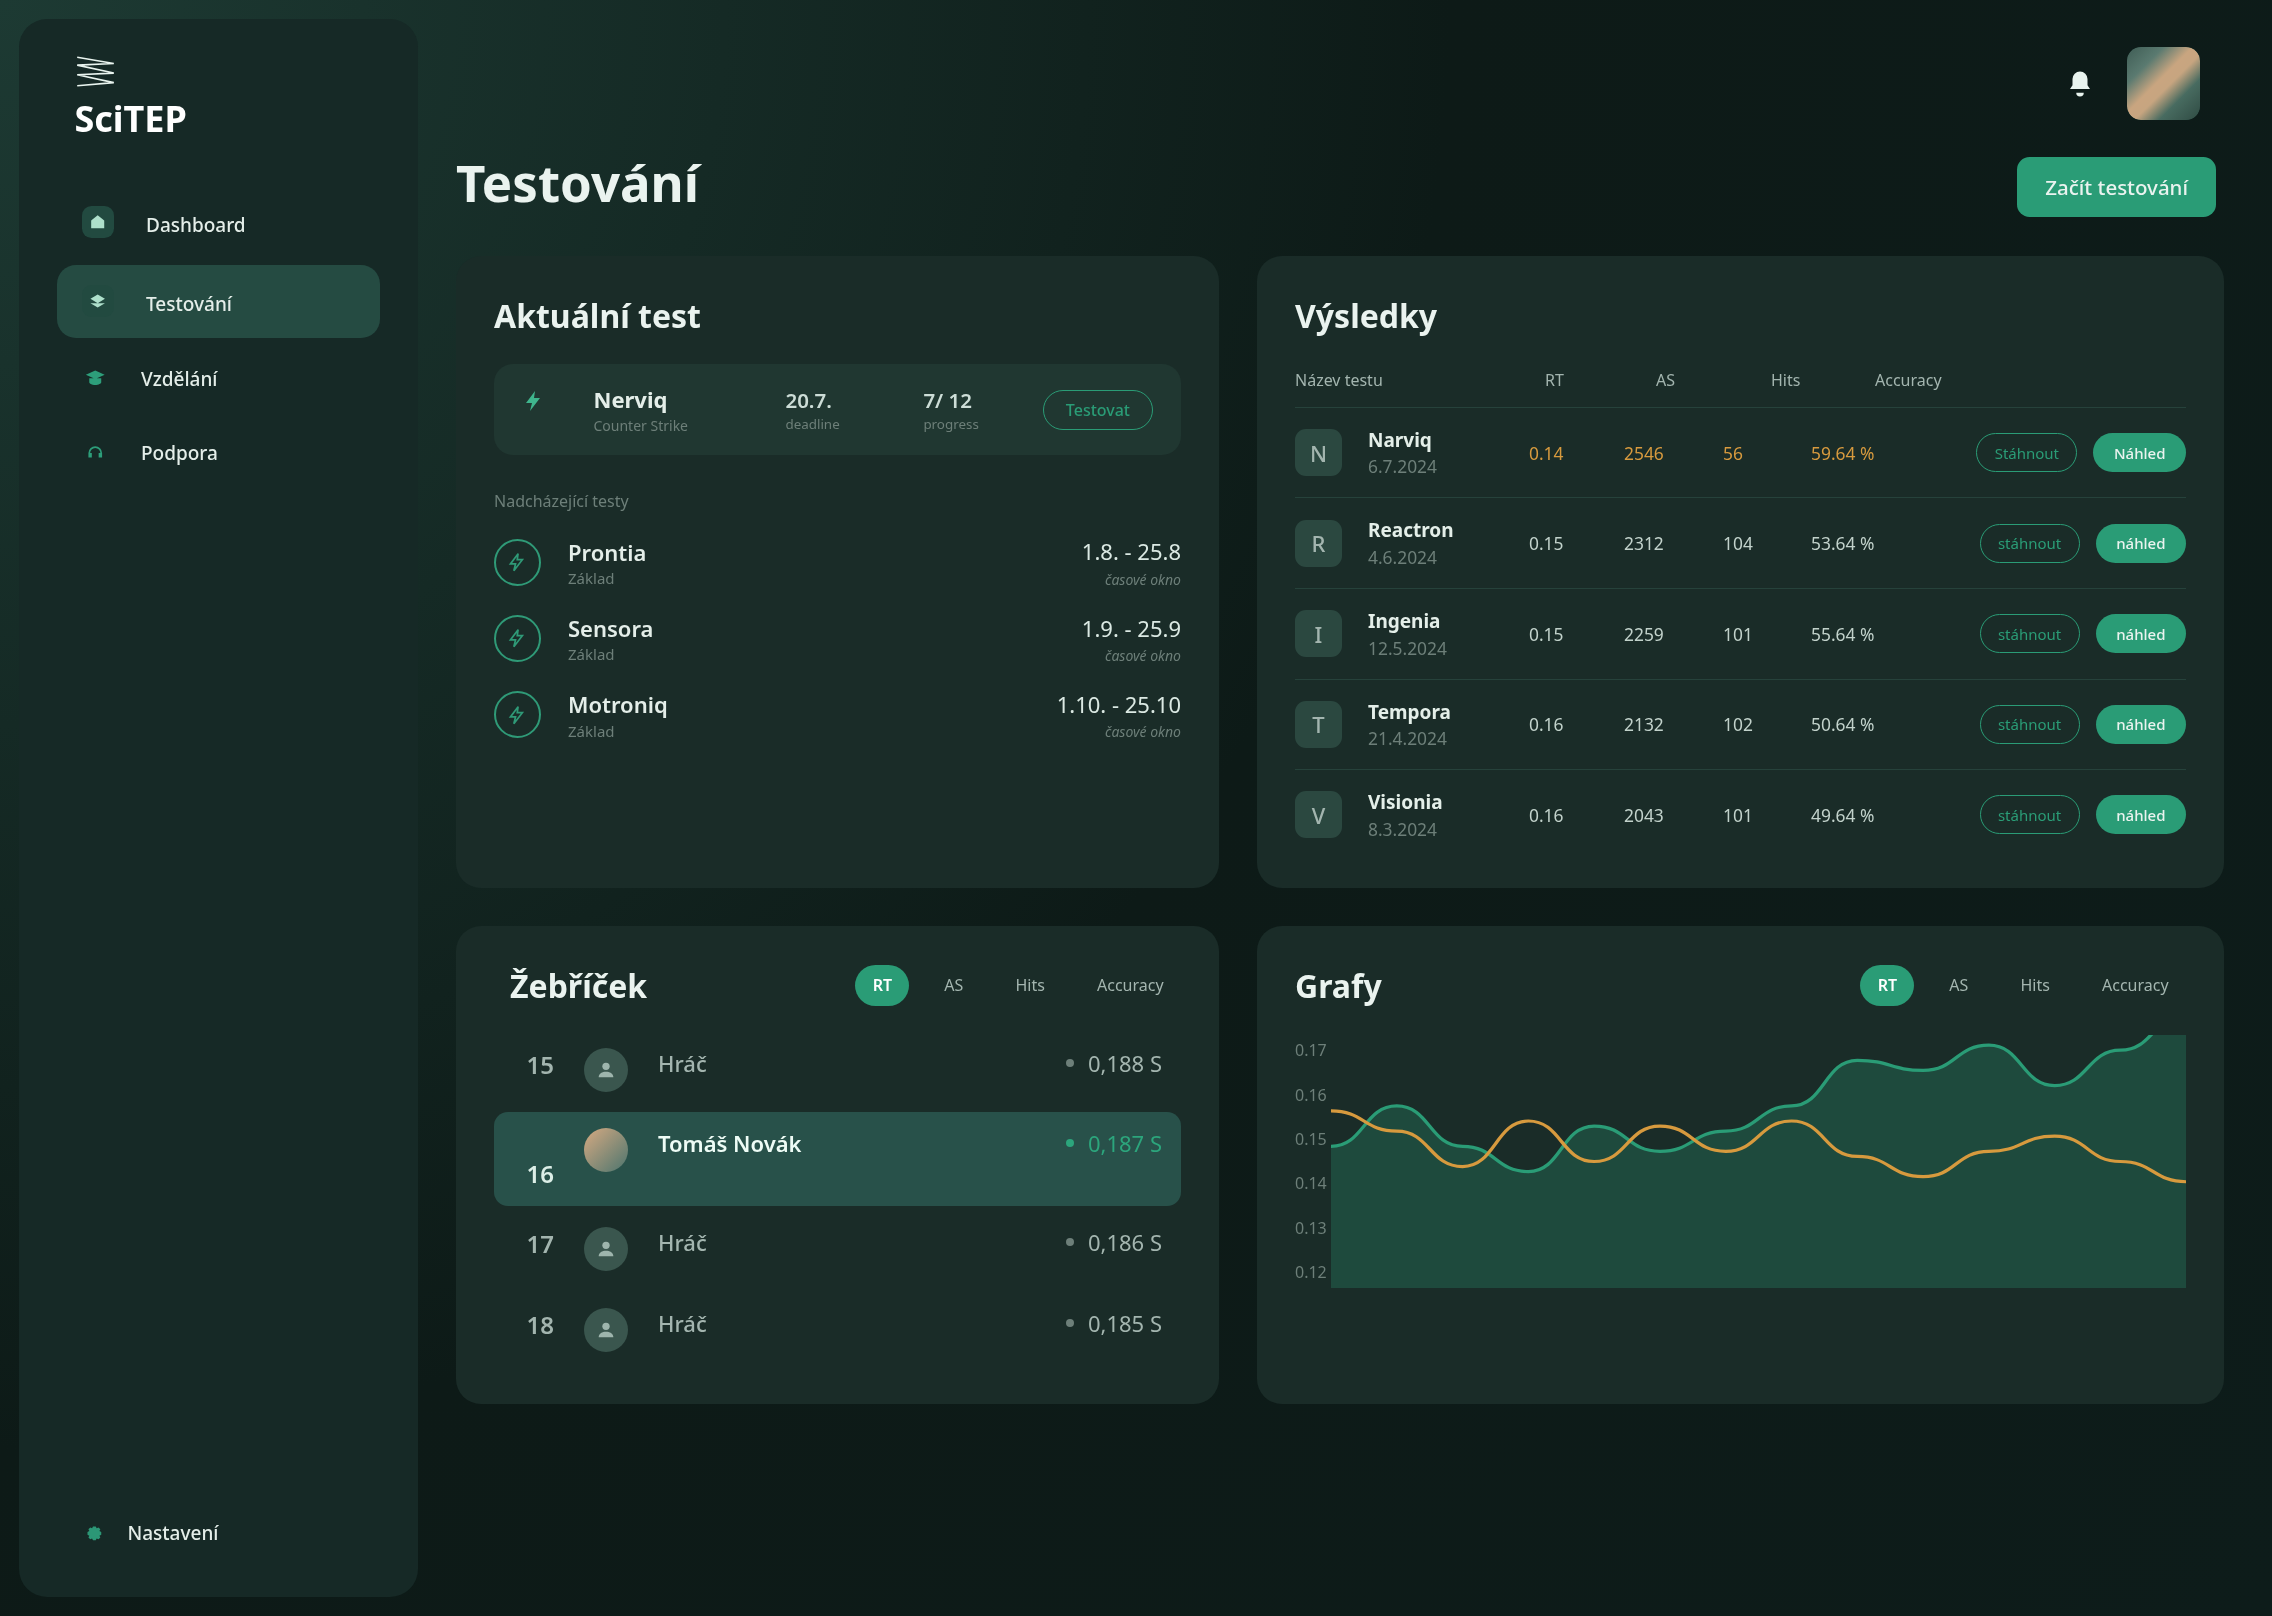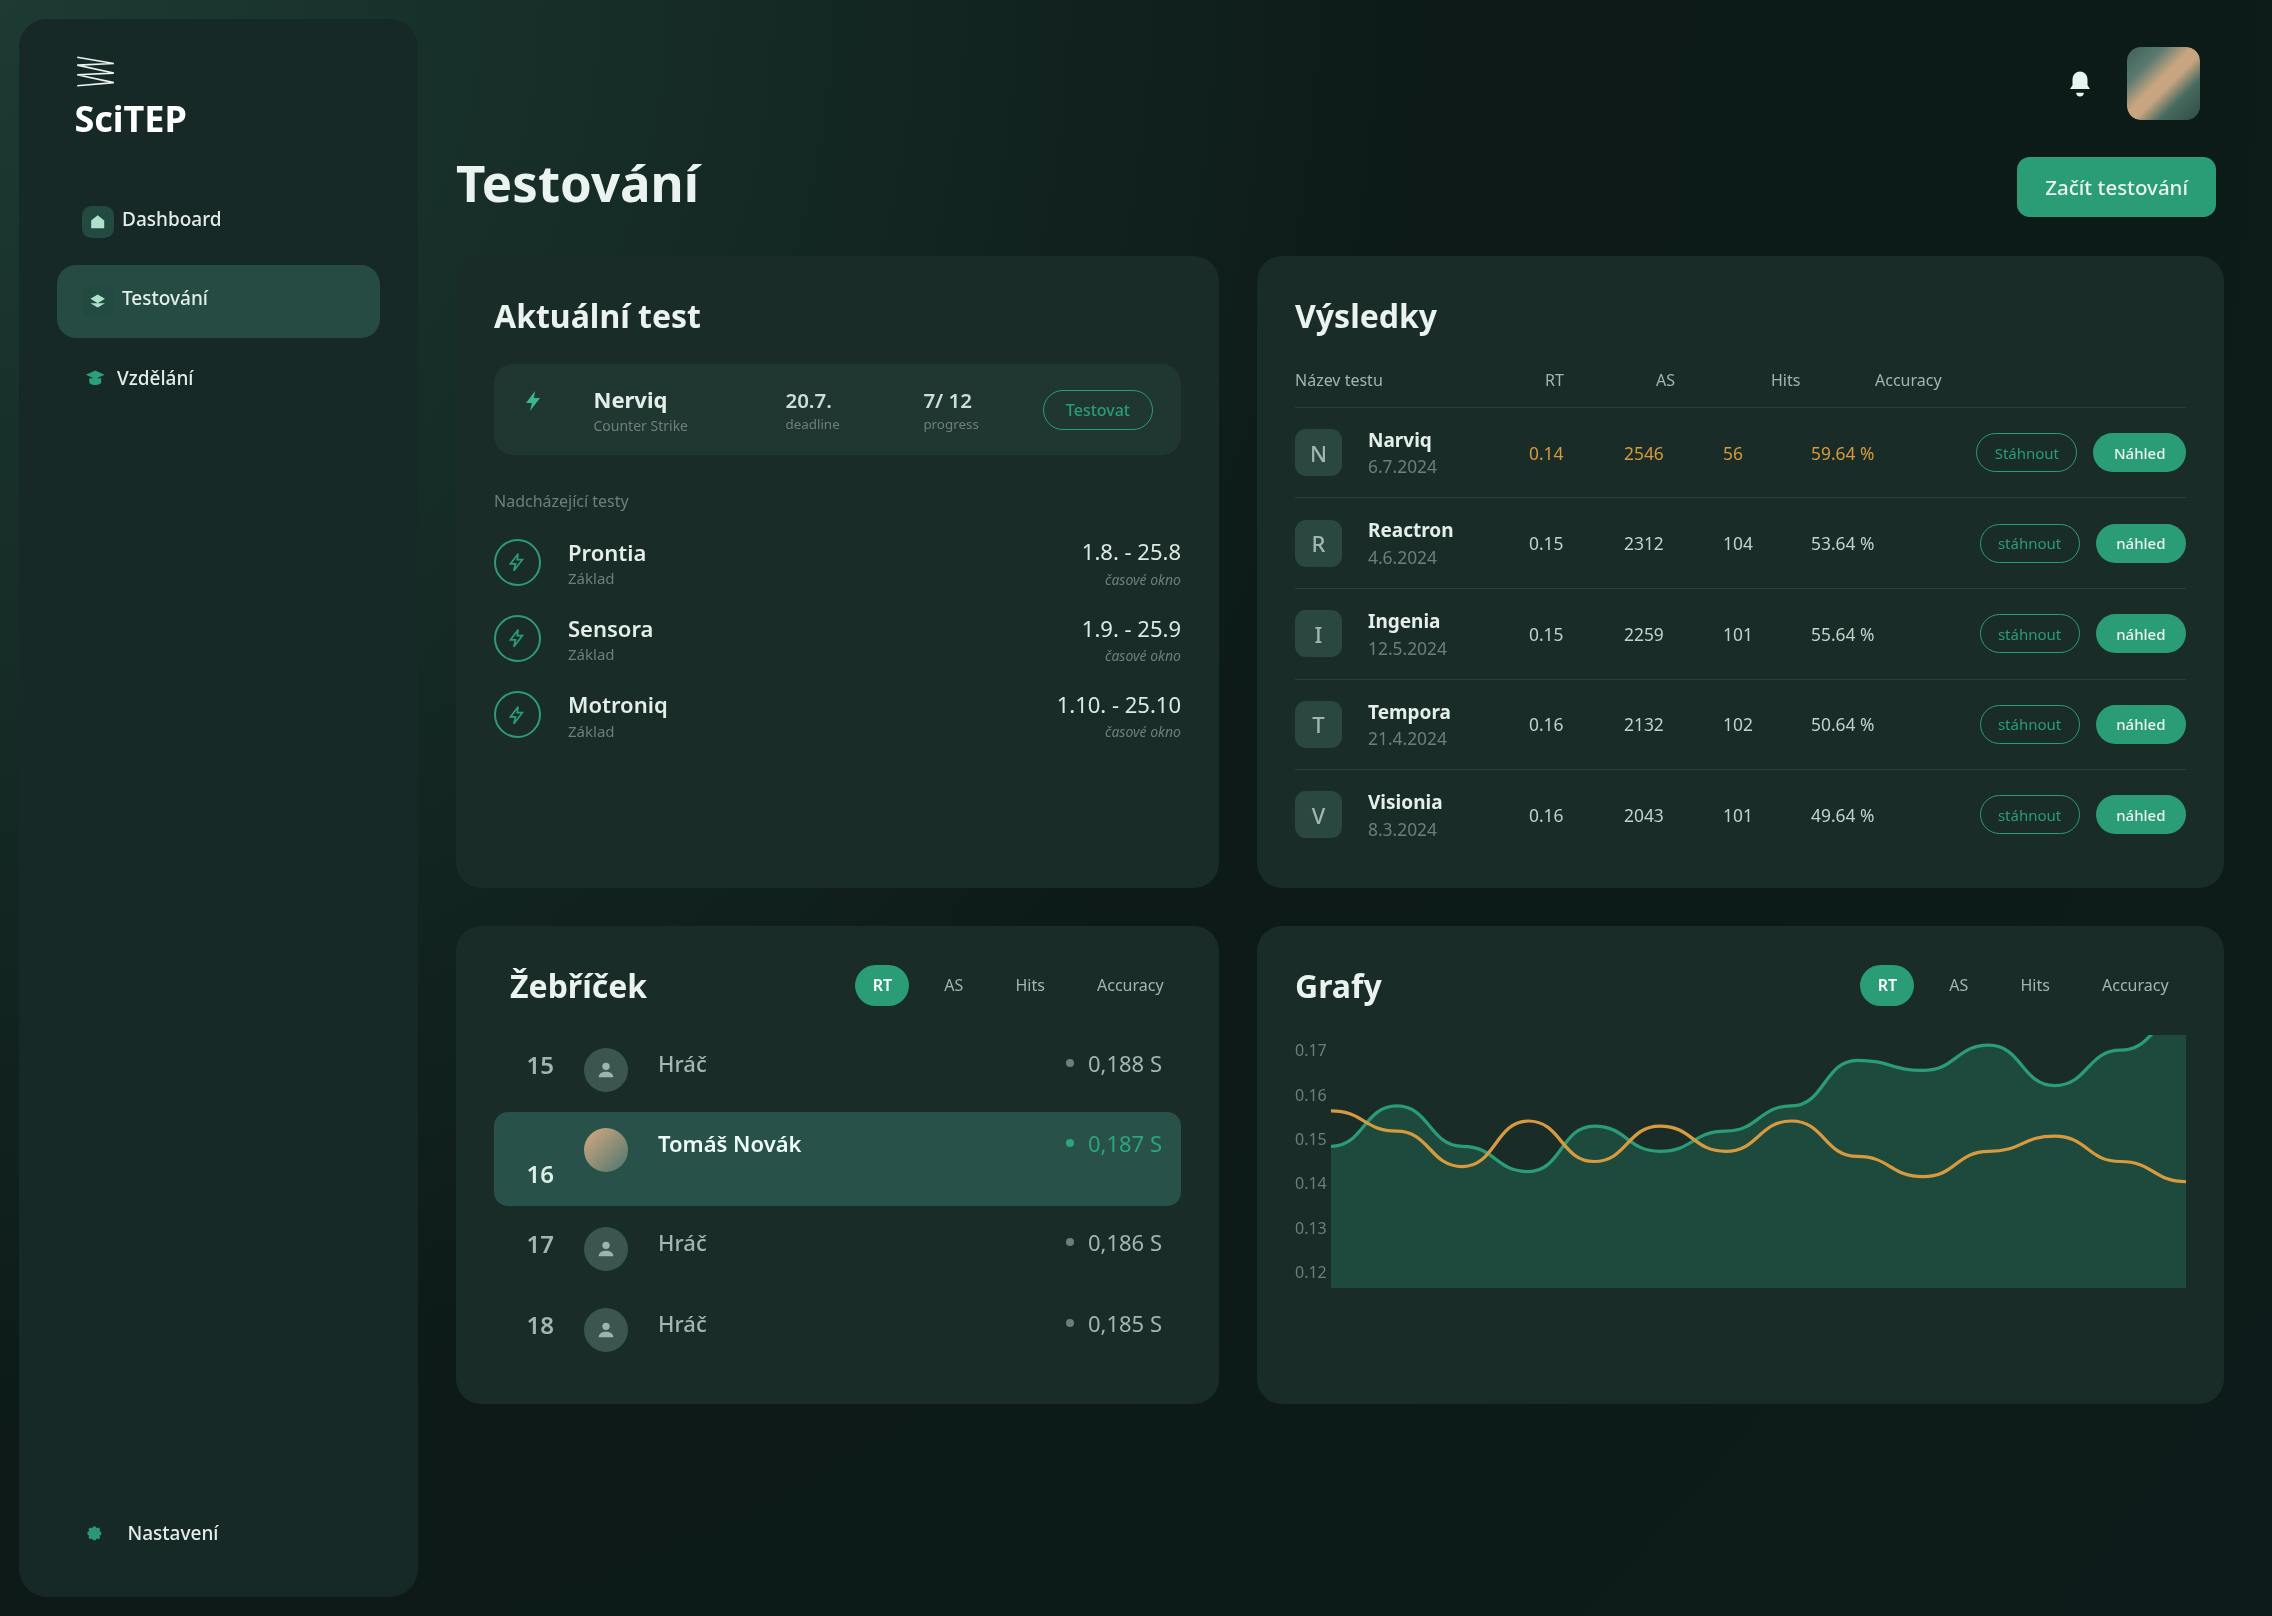--- a/index.html
+++ b/index.html
@@ -31,21 +31,21 @@
   background:#162926;
   border-radius:28px;
   padding:35px 38px 32px;
   display:flex;flex-direction:column;
 }
 .logo{display:flex;flex-direction:column;align-items:flex-start;gap:4.7px;margin-left:17.4px;}
 .logo-mark{width:43px;height:35px;color:#e9f4ef;}
 .logo-text{font-size:36px;font-weight:700;color:#fff;}
 .nav{margin-top:43px;display:flex;flex-direction:column;gap:6.3px;}
 .nav-item{
-  display:flex;align-items:flex-start;gap:8px;
+  display:flex;align-items:flex-end;gap:32px;
   padding:20.5px 25px;border-radius:19px;
   color:var(--text);
   font-size:19px;font-weight:500;
 }
 .nav-item .nav-icon{width:32px;height:32px;border-radius:9.5px;background:#224a40;color:#aee0cb;display:flex;align-items:center;justify-content:center;}
 .nav-item.active{background:#254b42;}
 .nav-item.small-icon .nav-icon{width:27px;height:27px;background:transparent;color:#2d9e7a;}
 .sidebar-spacer{flex:1;}
 .settings-row{display:flex;align-items:center;gap:20.5px;padding:19px 25px;color:var(--text);font-size:19px;font-weight:500;}
 .settings-row .nav-icon{width:25px;height:25px;color:#2c9776;}
@@ -158,20 +158,28 @@
       <span>Testování</span>
     </div>
     <div class="nav-item small-icon">
       <span class="nav-icon">
           <svg width="20.5" height="20.5" viewBox="0 0 24 24" fill="currentColor">
             <path d="M12 3 1 8l11 5 11-5zM5 12v5c0 1 3 3 7 3s7-2 7-3v-5"></path>
           </svg>
         </span>
       <span>Vzdělání</span>
     </div>
+    <div class="nav-item small-icon">
+      <span class="nav-icon">
+          <svg width="20.5" height="20.5" viewBox="0 0 24 24" fill="currentColor">
+            <path d="M4 13a8 8 0 0 1 16 0v5h-4v-5h2a6 6 0 0 0-12 0h2v5H4z"></path>
+          </svg>
+        </span>
+      <span>Podpora</span>
+    </div>
   </nav>
   <div class="sidebar-spacer"></div>
   <div class="settings-row">
     <span class="nav-icon">
         <svg width="22" height="22" viewBox="0 0 24 24" fill="currentColor">
           <path d="M12 8a4 4 0 1 0 0 8 4 4 0 0 0 0-8zm9 4-2-1 1-2-2-2-2 1-1-2h-3l-1 2-2-1-2 2 1 2-2 1v3l2 1-1 2 2 2 2-1 1 2h3l1-2 2 1 2-2-1-2 2-1z"></path>
         </svg>
       </span>
     <span>Nastavení</span>
   </div>

